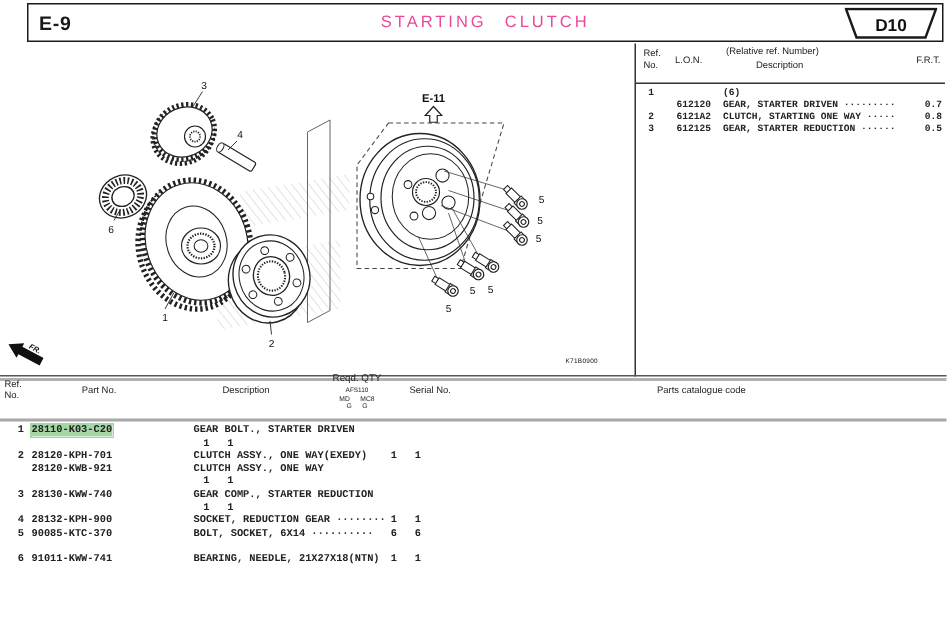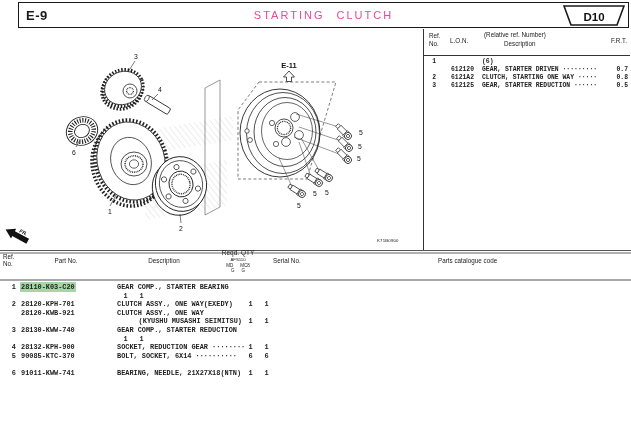--- a/index.html
+++ b/index.html
@@ -49,21 +49,21 @@
   .q-model  { font-size:4.3px; margin-top:1px; }
   .q-cols   { display:flex; justify-content:center; gap:7px; font-size:4.5px; margin-top:.5px; }
   .h-serial { position:absolute; left:273px; top:257px; }
   .h-cat    { position:absolute; left:438px; top:257px; }
 
   
   .parts { position:absolute; left:2px; top:283px; font-family:"Liberation Mono", monospace; font-size:6.9px; line-height:8.6px; color:#222; font-weight:bold; }
   .pline { display:flex; height:8.6px; white-space:pre; }
   .pline.gap { }
   .c-ref  { width:14px; text-align:right; }
-  .c-part { width:96px; margin-left:5px; }
+  .c-part { width:108px; margin-left:5px; }
   .c-desc { width:125px; display:flex; }
   .c-desc .d2 { margin-left:auto; }
   .c-q1 { width:17px; text-align:center; }
   .c-q2 { width:15px; text-align:center; }
   .pn { font-style:normal; }
   .pn.hl { background:#a5d6a5; box-shadow:0 0 0 1px #a5d6a5; }
   .d1,.d2 { font-style:normal; }
 
   
   .diagram { position:absolute; left:0; top:28px; }
@@ -285,21 +285,21 @@
       </div>
     </div>
     <div class="h-serial">Serial No.</div>
     <div class="h-cat">Parts catalogue code</div>
   </div>
 
   <div class="parts">
     <div class="pline">
       <span class="c-ref">1</span>
       <span class="c-part"><span class="pn hl">28110-K03-C20</span></span>
-      <span class="c-desc"><span class="d1">GEAR COMP., STARTER BEARING</span><span class="d2"></span></span>
+      <span class="c-desc"><span class="d1">GEAR BOLT., STARTER DRIVEN</span><span class="d2"></span></span>
       <span class="c-q1"></span>
       <span class="c-q2"></span>
     </div>
     <div class="pline">
       <span class="c-ref"></span>
       <span class="c-part"><span class="pn"></span></span>
       <span class="c-q1">1</span>
       <span class="c-q2">1</span>
     </div>
     <div class="pline">
@@ -312,21 +312,20 @@
     <div class="pline">
       <span class="c-ref"></span>
       <span class="c-part"><span class="pn">28120-KWB-921</span></span>
       <span class="c-desc"><span class="d1">CLUTCH ASSY., ONE WAY</span><span class="d2"></span></span>
       <span class="c-q1"></span>
       <span class="c-q2"></span>
     </div>
     <div class="pline">
       <span class="c-ref"></span>
       <span class="c-part"><span class="pn"></span></span>
-      <span class="c-desc"><span class="d1"></span><span class="d2">(KYUSHU MUSASHI SEIMITSU)</span></span>
       <span class="c-q1">1</span>
       <span class="c-q2">1</span>
     </div>
     <div class="pline">
       <span class="c-ref">3</span>
       <span class="c-part"><span class="pn">28130-KWW-740</span></span>
       <span class="c-desc"><span class="d1">GEAR COMP., STARTER REDUCTION</span><span class="d2"></span></span>
       <span class="c-q1"></span>
       <span class="c-q2"></span>
     </div>

